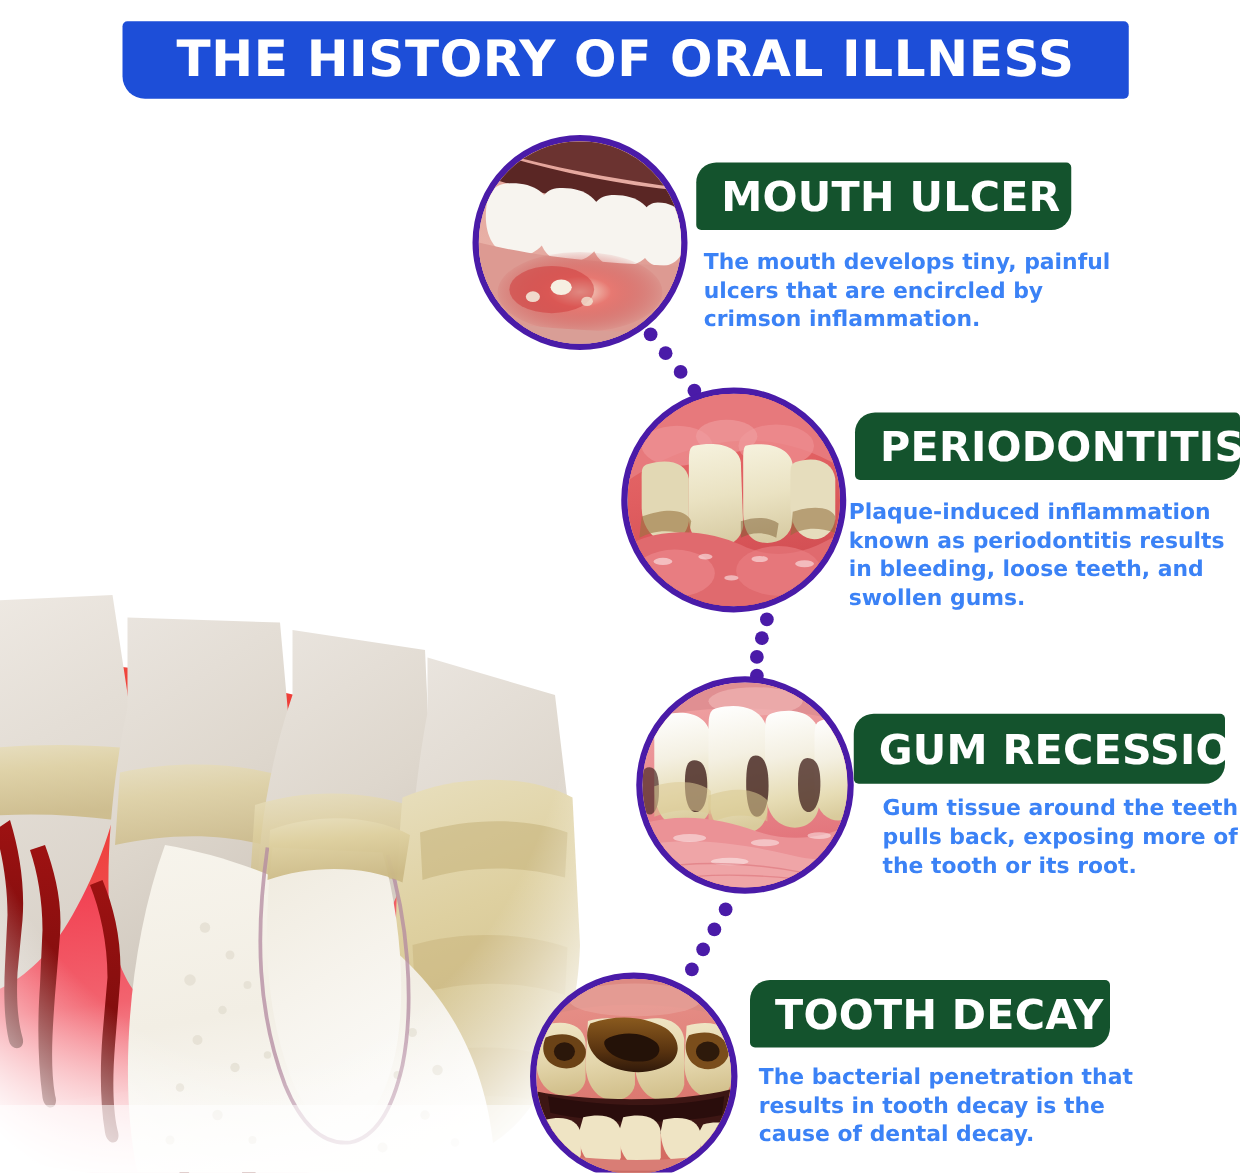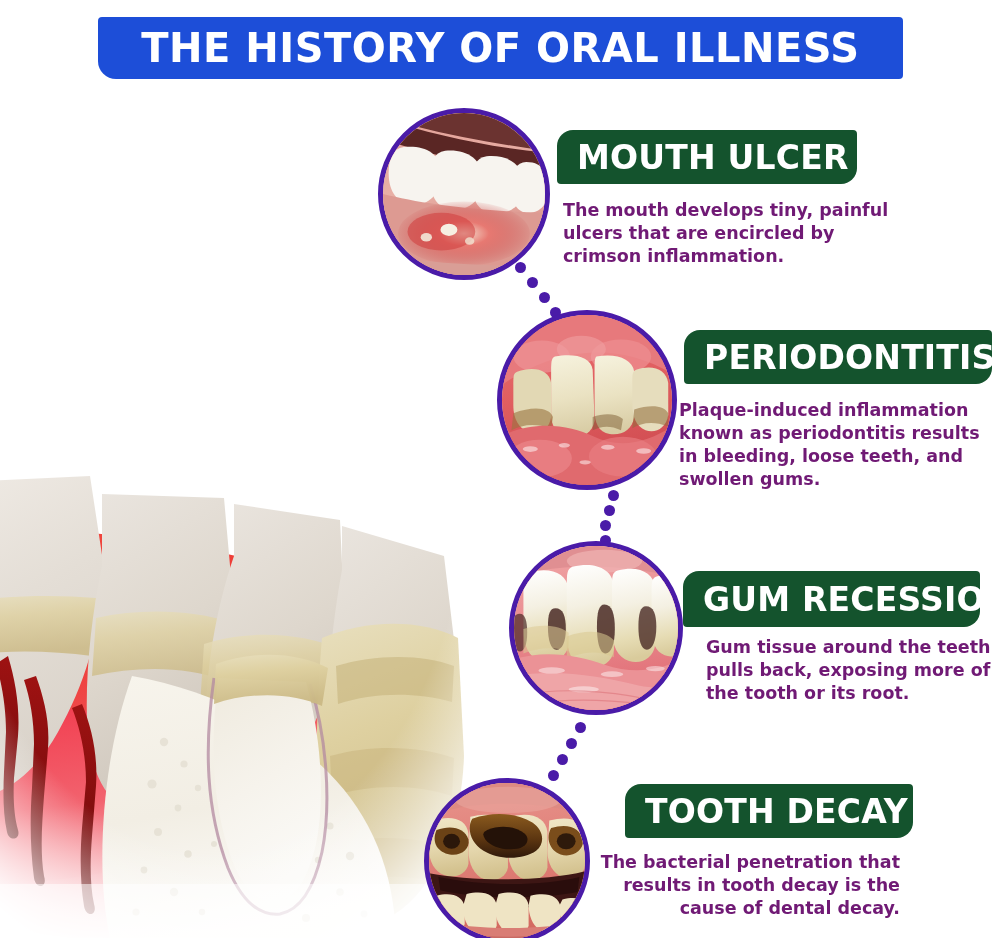--- a/index.html
+++ b/index.html
@@ -63,21 +63,21 @@
   .pill .lbl {
     color: #ffffff;
     font-size: 33px; font-weight: 700;
     white-space: nowrap; line-height: 1;
     letter-spacing: 0.2px;
   }
 
   
   .body-copy {
     position: absolute;
-    color: #701a75;
+    color: #3b82f6;
     font-size: 17.5px;
     font-weight: 700;
     line-height: 1.32;
     z-index: 30;
   }
   .body-copy p { margin: 0; }
 </style>
 </head>
 <body>
 
@@ -464,21 +464,21 @@
         <path d="M74 118 C 92 114 104 118 106 130 L 106 152 C 104 160 92 162 82 158 C 74 154 70 142 70 132 Z"></path>
         <path d="M108 120 C 126 116 138 120 140 132 L 140 150 C 138 158 126 160 118 156 C 110 152 106 140 106 130 Z"></path>
         <path d="M142 124 C 158 120 168 124 170 134 L 170 148 C 168 156 158 158 150 154 C 142 150 138 140 138 132 Z"></path>
       </g>
 
       <path d="M0 146 C 44 156 118 158 166 146 L166 166 L0 166 Z" fill="#d97d75"></path>
       <path d="M0 156 C 50 166 120 166 166 156 L166 166 L0 166 Z" fill="#c96a64"></path>
     </svg>
   </div>
 
-  <div class="pill" style="left:600px; top:784px; width:288px; height:54px;margin-left:25px;">
+  <div class="pill" style="left:600px; top:784px; width:288px; height:54px;">
     <span class="lbl">TOOTH DECAY</span>
   </div>
 
-  <div class="body-copy" style="left:580px; top:851px; width:320px;text-align:right;">
+  <div class="body-copy" style="left:607px; top:851px; width:320px;">
     <p>The bacterial penetration that results in tooth decay is the cause of dental decay.</p>
   </div>
 
 </div>
 
 </body></html>

